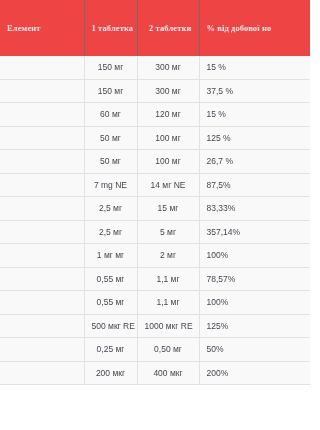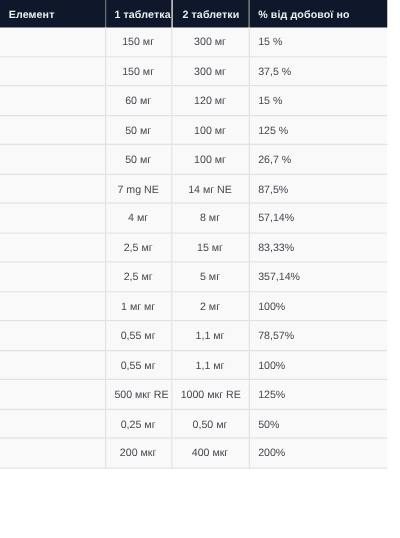--- a/index.html
+++ b/index.html
@@ -20,30 +20,31 @@
     table-layout: fixed;
     font-size: 8.5px;
   }
 
   .nutrition-table col.c-element { width: 84px; }
   .nutrition-table col.c-one     { width: 53px; }
   .nutrition-table col.c-two     { width: 62px; }
   .nutrition-table col.c-pct     { width: 111px; }
 
   thead th {
-    background: #0f172a;
+    background: #ef4444;
     color: #e8eef0;
     font-weight: 700;
     font-size: 8.5px;
     height: 22px;
-    padding: 0 7px;
+    padding: 17px 7px;
     border-right: 1px solid #6e6e6e;
     white-space: nowrap;
     overflow: hidden;
     letter-spacing: 0.1px;
+    font-family: Liberation Serif, serif;
   }
   thead th.th-element { text-align: left; }
   thead th.th-one,
   thead th.th-two    { text-align: right; }
   thead th.th-pct    { text-align: left; border-right: none; }
 
   tbody td {
     background: #f9f9f9;
     color: #4a4550;
     height: 22.5px;
@@ -115,26 +116,20 @@
       <td class="td-two">100 мг</td>
       <td class="td-pct">26,7 %</td>
     </tr>
     <tr>
       <td class="td-element">Вітамін B3</td>
       <td class="td-one">7 mg NE</td>
       <td class="td-two">14 мг NE</td>
       <td class="td-pct">87,5%</td>
     </tr>
     <tr>
-      <td class="td-element">Залізо</td>
-      <td class="td-one">4 мг</td>
-      <td class="td-two">8 мг</td>
-      <td class="td-pct">57,14%</td>
-    </tr>
-    <tr>
       <td class="td-element">Вітамін B5</td>
       <td class="td-one">2,5 мг</td>
       <td class="td-two">15 мг</td>
       <td class="td-pct">83,33%</td>
     </tr>
     <tr>
       <td class="td-element">Вітамін B6</td>
       <td class="td-one">2,5 мг</td>
       <td class="td-two">5 мг</td>
       <td class="td-pct">357,14%</td>

